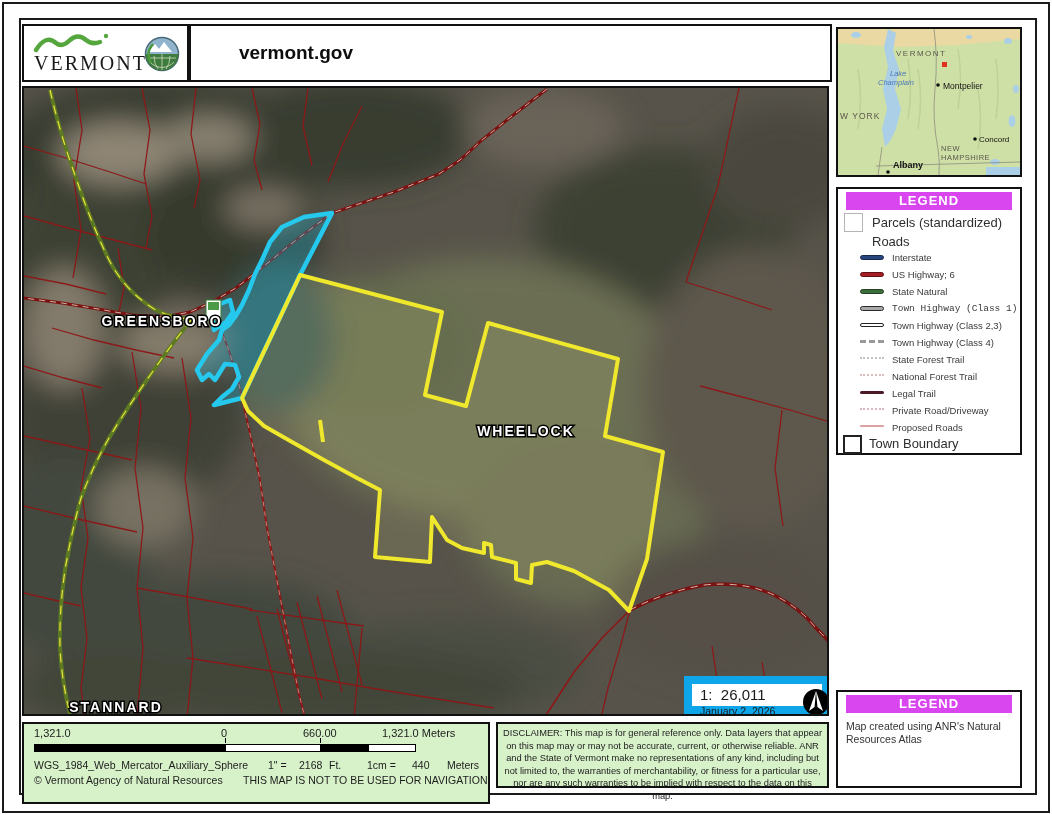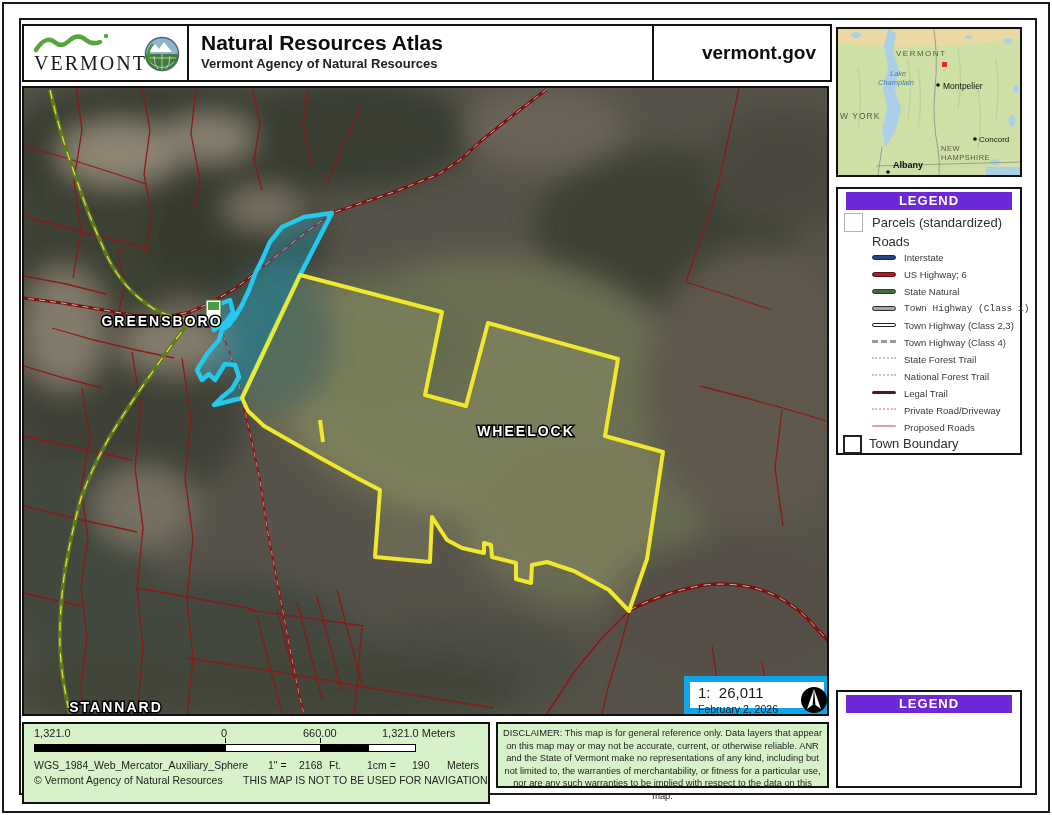--- a/index.html
+++ b/index.html
@@ -13,32 +13,32 @@
   .logo-cell{width:163px;height:100%;position:relative;border-right:2px solid #111;}
   .vt-word{position:absolute;left:10px;top:26px;font-family:"Liberation Serif",serif;
            font-size:20px;letter-spacing:2px;color:#1a1a1a;}
   .title-cell{flex:1;padding:5px 0 0 12px;}
   .hdr-title{font-size:21px;font-weight:bold;color:#0d0d0d;}
   .hdr-sub{font-size:13px;font-weight:bold;color:#222;margin-top:1px;}
   .gov-cell{width:178px;border-left:2px solid #111;display:flex;align-items:center;justify-content:flex-end;padding-right:14px;box-sizing:border-box;}
   .gov{font-size:19px;font-weight:bold;color:#0d0d0d;}
   
   #mapbox{left:22px;top:86px;width:807px;height:630px;overflow:hidden;background:#737373;}
-  #scaleInd{position:absolute;left:660px;top:588px;width:146px;height:38px;background:#fff;border:6px solid #0ea5e9;box-sizing:border-box;}
+  #scaleInd{position:absolute;left:660px;top:588px;width:146px;height:38px;background:#fff;border:8px solid #0ea5e9;box-sizing:border-box;}
   .si-ratio{position:absolute;left:8px;top:2px;font-size:15px;color:#1a1a1a;white-space:pre;}
   .si-date{position:absolute;left:8px;top:21px;font-size:10.5px;color:#1a1a1a;}
   
   #inset{left:836px;top:27px;width:186px;height:150px;}
   #legend{left:836px;top:187px;width:186px;height:268px;}
   #notes{left:836px;top:690px;width:186px;height:98px;}
-  .panel-hdr{position:absolute;left:8px;top:3px;right:8px;height:18px;background:#6d28d9;
+  .panel-hdr{position:absolute;left:8px;top:3px;right:8px;height:18px;background:#d946ef;
              color:#fff;font-weight:bold;font-size:13px;letter-spacing:1px;text-align:center;line-height:18px;}
   .chk{position:absolute;left:6px;top:24px;width:19px;height:19px;background:#fff;border:1px solid #b4b4b4;box-sizing:border-box;}
   .lg-label{position:absolute;font-size:13px;color:#2e2e2e;}
-  .lrow{position:absolute;left:12px;width:100%;height:14px;padding-left:12px;}
+  .lrow{position:absolute;left:0;width:100%;height:14px;padding-left:12px;}
   .sw{position:absolute;left:22px;top:4px;width:24px;height:5px;border-radius:3px;box-sizing:border-box;}
   .sw-interstate{background:#24457e;border:1px solid #17294d;}
   .sw-us{background:#a61e24;border:1px solid #5e1014;}
   .sw-state{background:#3c6e3c;border:1px solid #234223;}
   .sw-th1{background:#a8a8a8;border:1px solid #2a2a2a;}
   .sw-th23{background:#ffffff;border:1px solid #222;height:4px;}
   .sw-th4{height:0;border-top:3px dashed #9a9a9a;border-radius:0;background:none;}
   .sw-sft{height:0;border-top:2px dotted #c4c4c4;border-radius:0;background:none;}
   .sw-nft{height:0;border-top:2px dotted #d9bcbc;border-radius:0;background:none;}
   .sw-legal{background:#4a1a26;height:3px;}
@@ -71,24 +71,20 @@
         <circle cx="74" cy="8" r="2.2" fill="#56a63e"></circle>
       </svg>
       <div class="vt-word">VERMONT</div>
       <svg width="36" height="36" viewBox="0 0 36 36" style="position:absolute;left:120px;top:10px;">
         <circle cx="18" cy="18" r="16.5" fill="#8fb4cc" stroke="#4a6a7a" stroke-width="1.5"></circle>
         <polygon points="4,16 11,8 15,13 20,6 28,16" fill="#ffffff"></polygon>
         <path d="M1.5,18 A16.5,16.5 0 0 0 34.5,18 Z" fill="#3f7a3f"></path>
         <path d="M6,26 A16 16 0 0 0 30,26 M4,22 L32,22 M18,18 L18,34 M10,20 Q10,28 14,33 M26,20 Q26,28 22,33" stroke="#cfe0c0" stroke-width="0.8" fill="none"></path>
         <path d="M7,27 Q1,17 9,8" stroke="#4a9a3a" stroke-width="2.5" fill="none"></path>
       </svg>
-    </div>
-    <div class="title-cell">
-      <div class="hdr-title">Natural Resources Atlas</div>
-      <div class="hdr-sub">Vermont Agency of Natural Resources</div>
     </div>
     <div class="gov-cell">
       <span class="gov">vermont.gov</span>
     </div>
   </div>
 
   <div class="box" id="mapbox">
     <svg width="807" height="630" viewBox="0 0 807 630">
       <defs>
           <filter id="b1" x="-40%" y="-40%" width="180%" height="180%">
@@ -187,21 +183,21 @@
       <g font-size="14" font-weight="bold" fill="#ffffff" stroke="#000000" stroke-width="3" paint-order="stroke" letter-spacing="2" text-anchor="middle">
         <text x="138" y="238">GREENSBORO</text>
         <text x="502" y="348">WHEELOCK</text>
         <text x="92" y="624">STANNARD</text>
       </g>
     </svg>
 
     
     <div id="scaleInd">
       <span class="si-ratio">1:  26,011</span>
-      <span class="si-date">February 2, 2026</span>
+      <span class="si-date">January 2, 2026</span>
       <svg width="30" height="30" style="position:absolute;left:109px;top:3px;">
         <circle cx="15" cy="15" r="13" fill="#000"></circle>
         <polygon points="15,4 22,24 15,19 8,24" fill="#fff"></polygon>
         <polygon points="15,4 16.6,22 15,19 13.4,22" fill="#000"></polygon>
       </svg>
     </div>
   </div>
 
   <div class="box" id="inset">
     <svg width="182" height="146" viewBox="0 0 182 146">
@@ -299,38 +295,39 @@
     <div class="lrow" style="top:232px;">
       <span class="sw sw-prop"></span>
       <span class="lrl">Proposed Roads</span>
     </div>
     <div class="tb" style="top:246px;"></div>
     <div class="lg-label" style="left:31px;top:247px;">Town Boundary</div>
   </div>
 
   <div class="box" id="notes">
     <div class="panel-hdr">LEGEND</div>
+    <div class="notes-text">Map created using ANR's Natural Resources Atlas</div>
   </div>
 
   <div class="box" id="sbbox">
     <span class="sb-lbl" style="left:10px;">1,321.0</span>
     <span class="sb-lbl" style="left:197px;">0</span>
     <span class="sb-lbl" style="left:279px;">660.00</span>
     <span class="sb-lbl" style="left:358px;">1,321.0 Meters</span>
     <div class="tick" style="left:201px;"></div>
     <div class="tick" style="left:296px;"></div>
     <div class="sb-bar" style="left:10px;width:192px;background:#000;"></div>
     <div class="sb-bar" style="left:201px;width:96px;background:#fff;"></div>
     <div class="sb-bar" style="left:296px;width:49px;background:#000;"></div>
     <div class="sb-bar" style="left:344px;width:48px;background:#fff;"></div>
     <span class="sb-row" style="left:10px;top:35px;">WGS_1984_Web_Mercator_Auxiliary_Sphere</span>
     <span class="sb-row" style="left:244px;top:35px;">1" =</span>
     <span class="sb-row" style="left:275px;top:35px;">2168</span>
     <span class="sb-row" style="left:305px;top:35px;">Ft.</span>
     <span class="sb-row" style="left:343px;top:35px;">1cm =</span>
-    <span class="sb-row" style="left:388px;top:35px;">190</span>
+    <span class="sb-row" style="left:388px;top:35px;">440</span>
     <span class="sb-row" style="left:423px;top:35px;">Meters</span>
     <span class="sb-row" style="left:10px;top:50px;">© Vermont Agency of Natural Resources</span>
     <span class="sb-row" style="left:219px;top:50px;">THIS MAP IS NOT TO BE USED FOR NAVIGATION</span>
   </div>
 
   <div class="box" id="discl">DISCLAIMER: This map is for general reference only. Data layers that appear on this map may or may not be accurate, current, or otherwise reliable. ANR and the State of Vermont make no representations of any kind, including but not limited to, the warranties of merchantability, or fitness for a particular use, nor are any such warranties to be implied with respect to the data on this map.</div>
 </div>
 
 </body></html>

